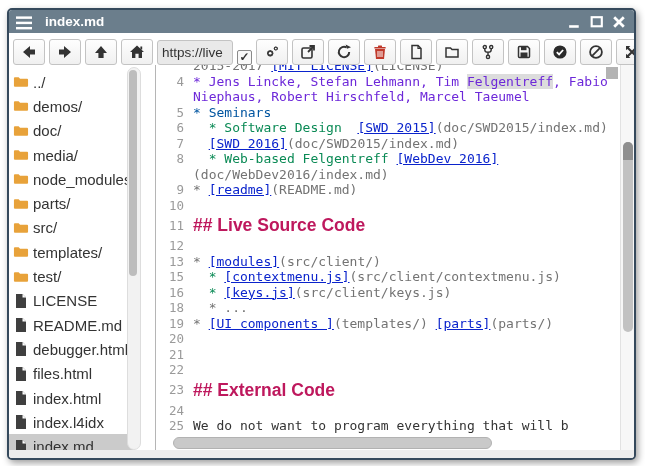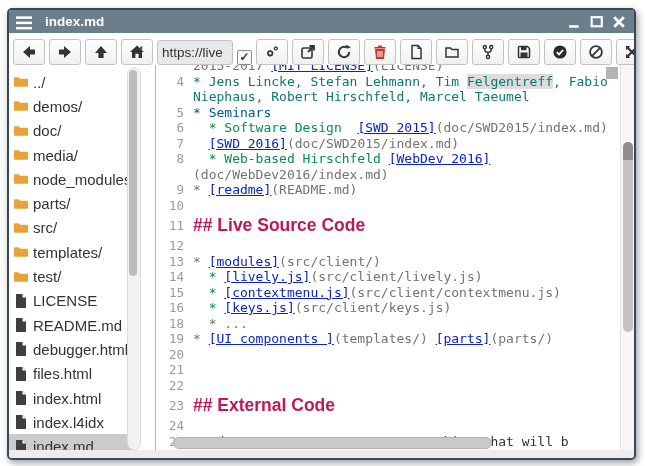--- a/index.html
+++ b/index.html
@@ -37,21 +37,21 @@
   
   .editor{flex:1;position:relative;overflow:hidden;font-family:"DejaVu Sans Mono",monospace;font-size:13px;}
   .rows{margin-top:-7px;}
   .row{display:flex;height:15.5px;}
   .row.hrow{height:25px;align-items:center;}
   .ln{width:28px;flex:none;text-align:right;padding-right:9px;color:#9a9a9a;font-size:12.5px;
     line-height:15.5px;}
   .cc{white-space:pre;line-height:15.5px;}
   .seg-str{color:#737373;}
   .seg-lnk{color:#0a23cc;text-decoration:underline;}
-  .seg-l1{color:#0f766e;text-align:center;}
+  .seg-l1{color:#6d28d9;text-align:center;}
   .seg-l1d{color:#0055a0;}
   .seg-l2{color:#0a8a55;}
   .seg-hl{background:#dcdcdc;}
   .seg-plain{color:#333;}
   .seg-hdr{font-family:"Liberation Sans",sans-serif;font-weight:bold;font-size:17.5px;color:#be185d;
     line-height:25px;}
   .anno-sq{position:absolute;right:16px;top:2px;width:12px;height:12px;background:#b3b3b3;}
   .v-track{position:absolute;right:0;top:0;bottom:0;width:13px;background:#f7f7f7;border-left:1px solid #e2e2e2;}
   .v-thumb{position:absolute;right:1px;top:77px;width:10px;height:190px;background:#c2c2c2;border-radius:5px;overflow:hidden;}
   .v-thumb-cap{width:100%;height:18px;background:#8f8f8f;}
@@ -433,21 +433,21 @@
           <div class="row">
             <span class="ln">6</span>
             <span class="cc"><span class="seg-l2">  * Software Design  </span><span class="seg-lnk">[SWD 2015]</span><span class="seg-str">(doc/SWD2015/index.md)</span></span>
           </div>
           <div class="row">
             <span class="ln">7</span>
             <span class="cc"><span class="seg-l2">  </span><span class="seg-lnk">[SWD 2016]</span><span class="seg-str">(doc/SWD2015/index.md)</span></span>
           </div>
           <div class="row">
             <span class="ln">8</span>
-            <span class="cc"><span class="seg-l2">  * Web-based Hirschfeld </span><span class="seg-lnk">[WebDev 2016]</span></span>
+            <span class="cc"><span class="seg-l2">  * Web-based Felgentreff </span><span class="seg-lnk">[WebDev 2016]</span></span>
           </div>
           <div class="row">
             <span class="ln"></span>
             <span class="cc"><span class="seg-str">(doc/WebDev2016/index.md)</span></span>
           </div>
           <div class="row">
             <span class="ln">9</span>
             <span class="cc"><span class="seg-str">* </span><span class="seg-lnk">[readme]</span><span class="seg-str">(README.md)</span></span>
           </div>
           <div class="row">
@@ -458,24 +458,20 @@
             <span class="ln">11</span>
             <span class="cc"><span class="seg-hdr">## Live Source Code</span></span>
           </div>
           <div class="row">
             <span class="ln">12</span>
             <span class="cc"></span>
           </div>
           <div class="row">
             <span class="ln">13</span>
             <span class="cc"><span class="seg-str">* </span><span class="seg-lnk">[modules]</span><span class="seg-str">(src/client/)</span></span>
-          </div>
-          <div class="row">
-            <span class="ln">14</span>
-            <span class="cc"><span class="seg-l2">  * </span><span class="seg-lnk">[lively.js]</span><span class="seg-str">(src/client/lively.js)</span></span>
           </div>
           <div class="row">
             <span class="ln">15</span>
             <span class="cc"><span class="seg-l2">  * </span><span class="seg-lnk">[contextmenu.js]</span><span class="seg-str">(src/client/contextmenu.js)</span></span>
           </div>
           <div class="row">
             <span class="ln">16</span>
             <span class="cc"><span class="seg-l2">  * </span><span class="seg-lnk">[keys.js]</span><span class="seg-str">(src/client/keys.js)</span></span>
           </div>
           <div class="row">

